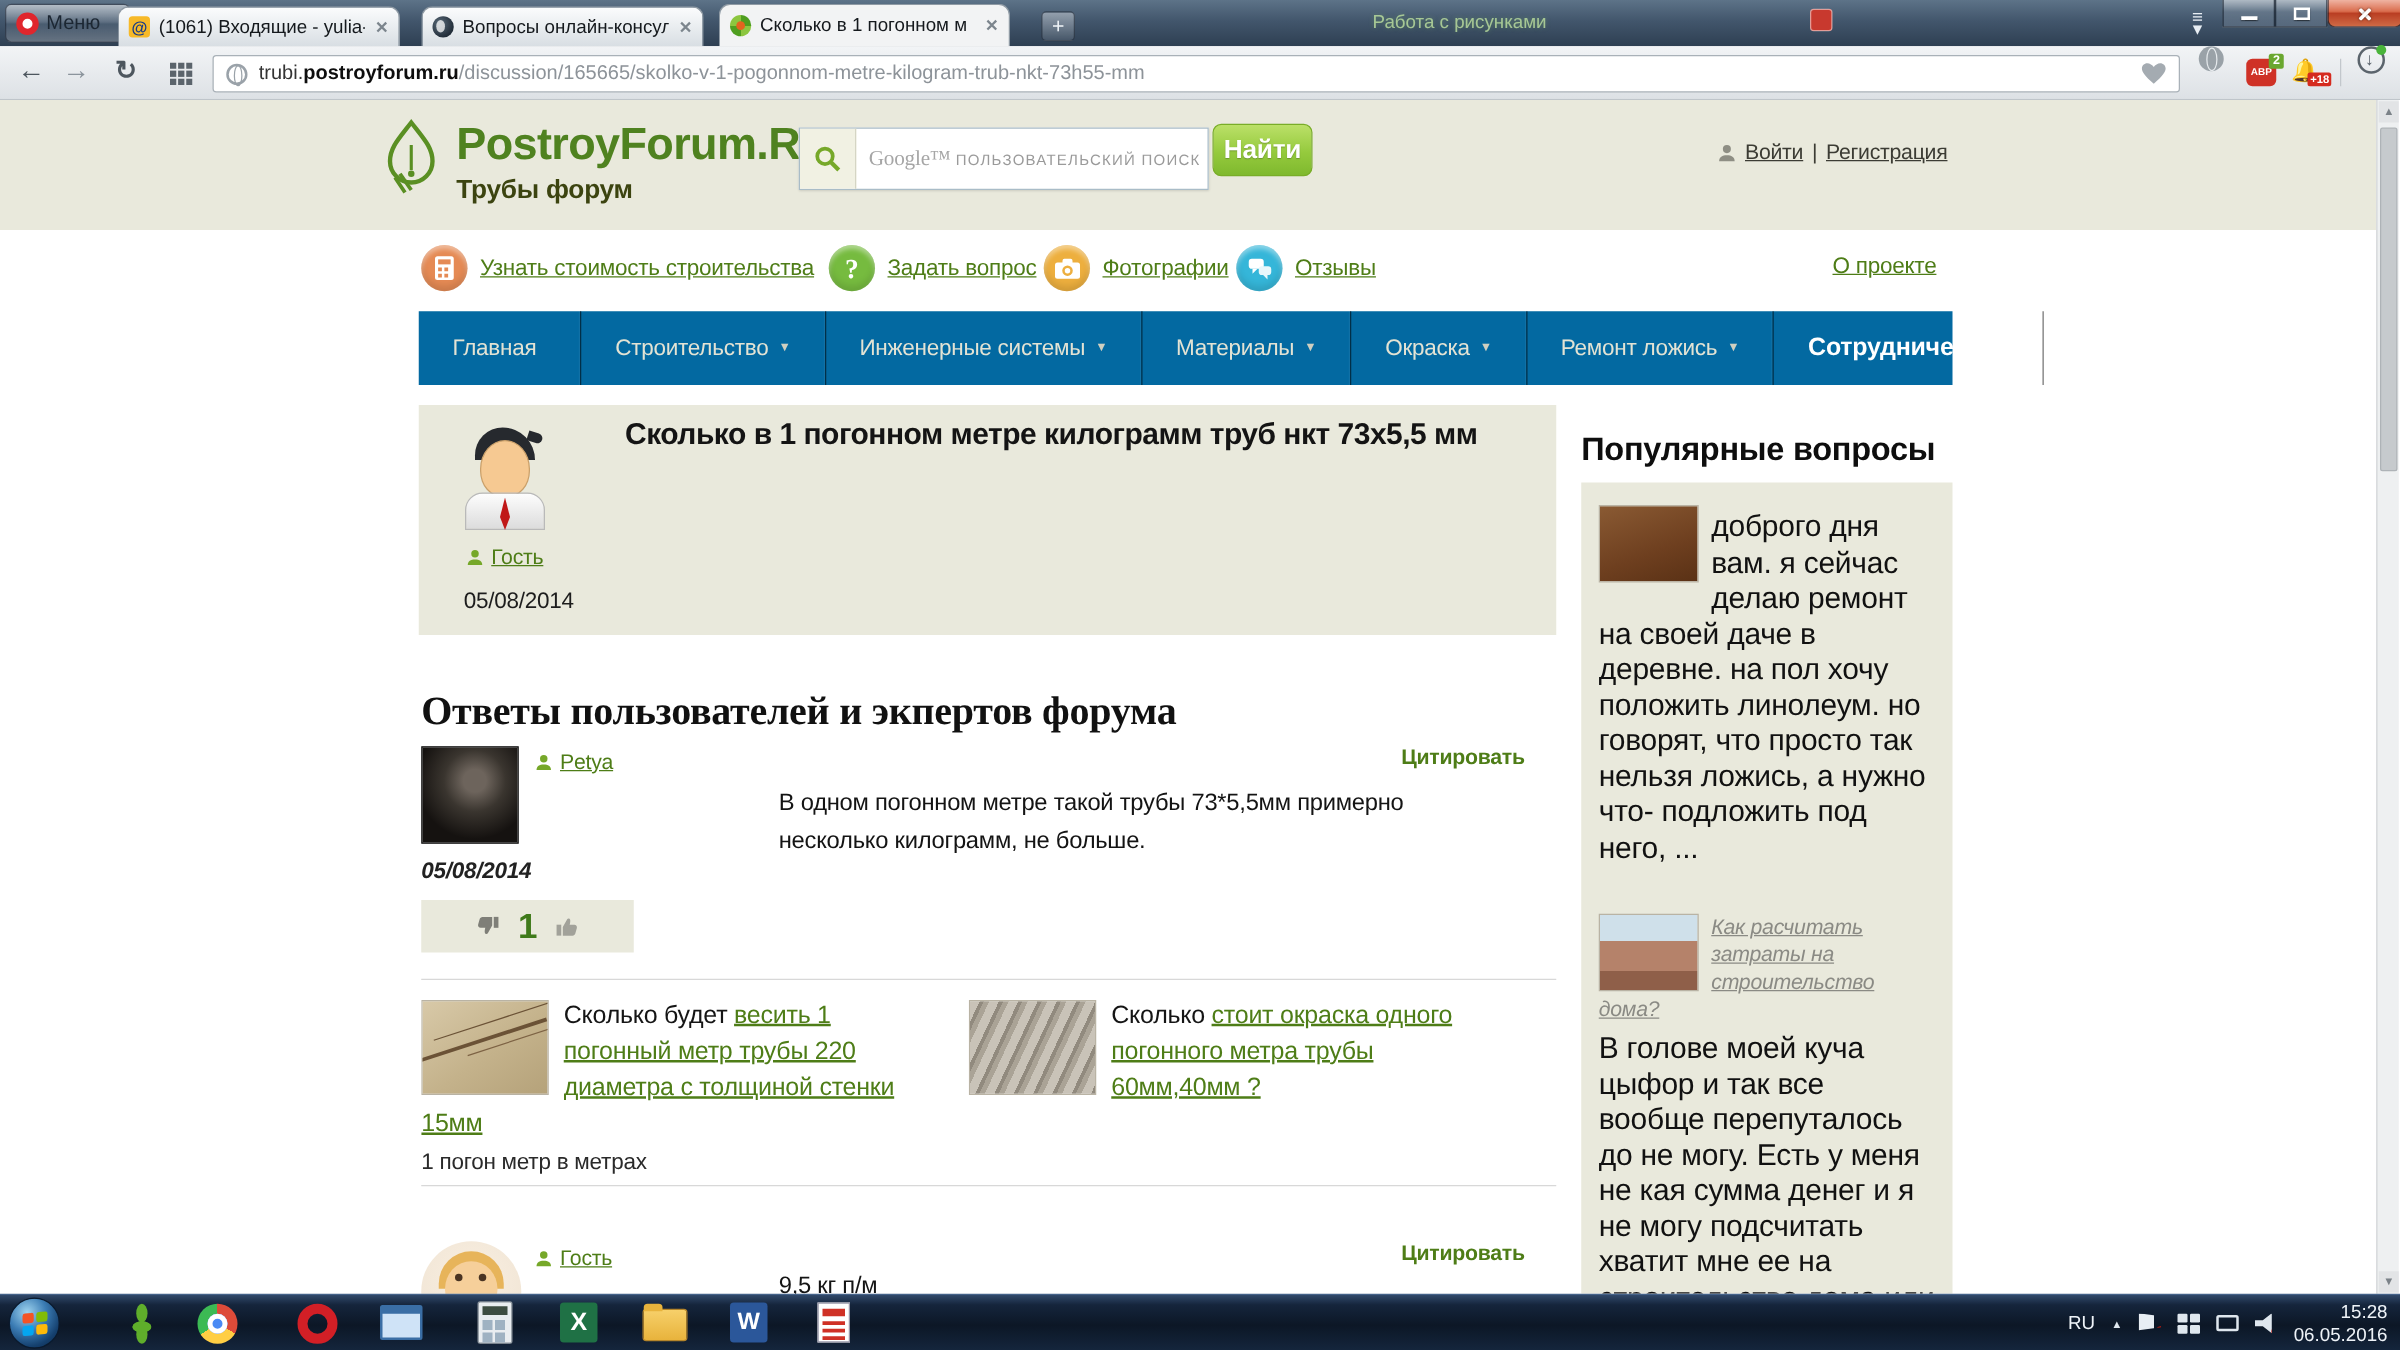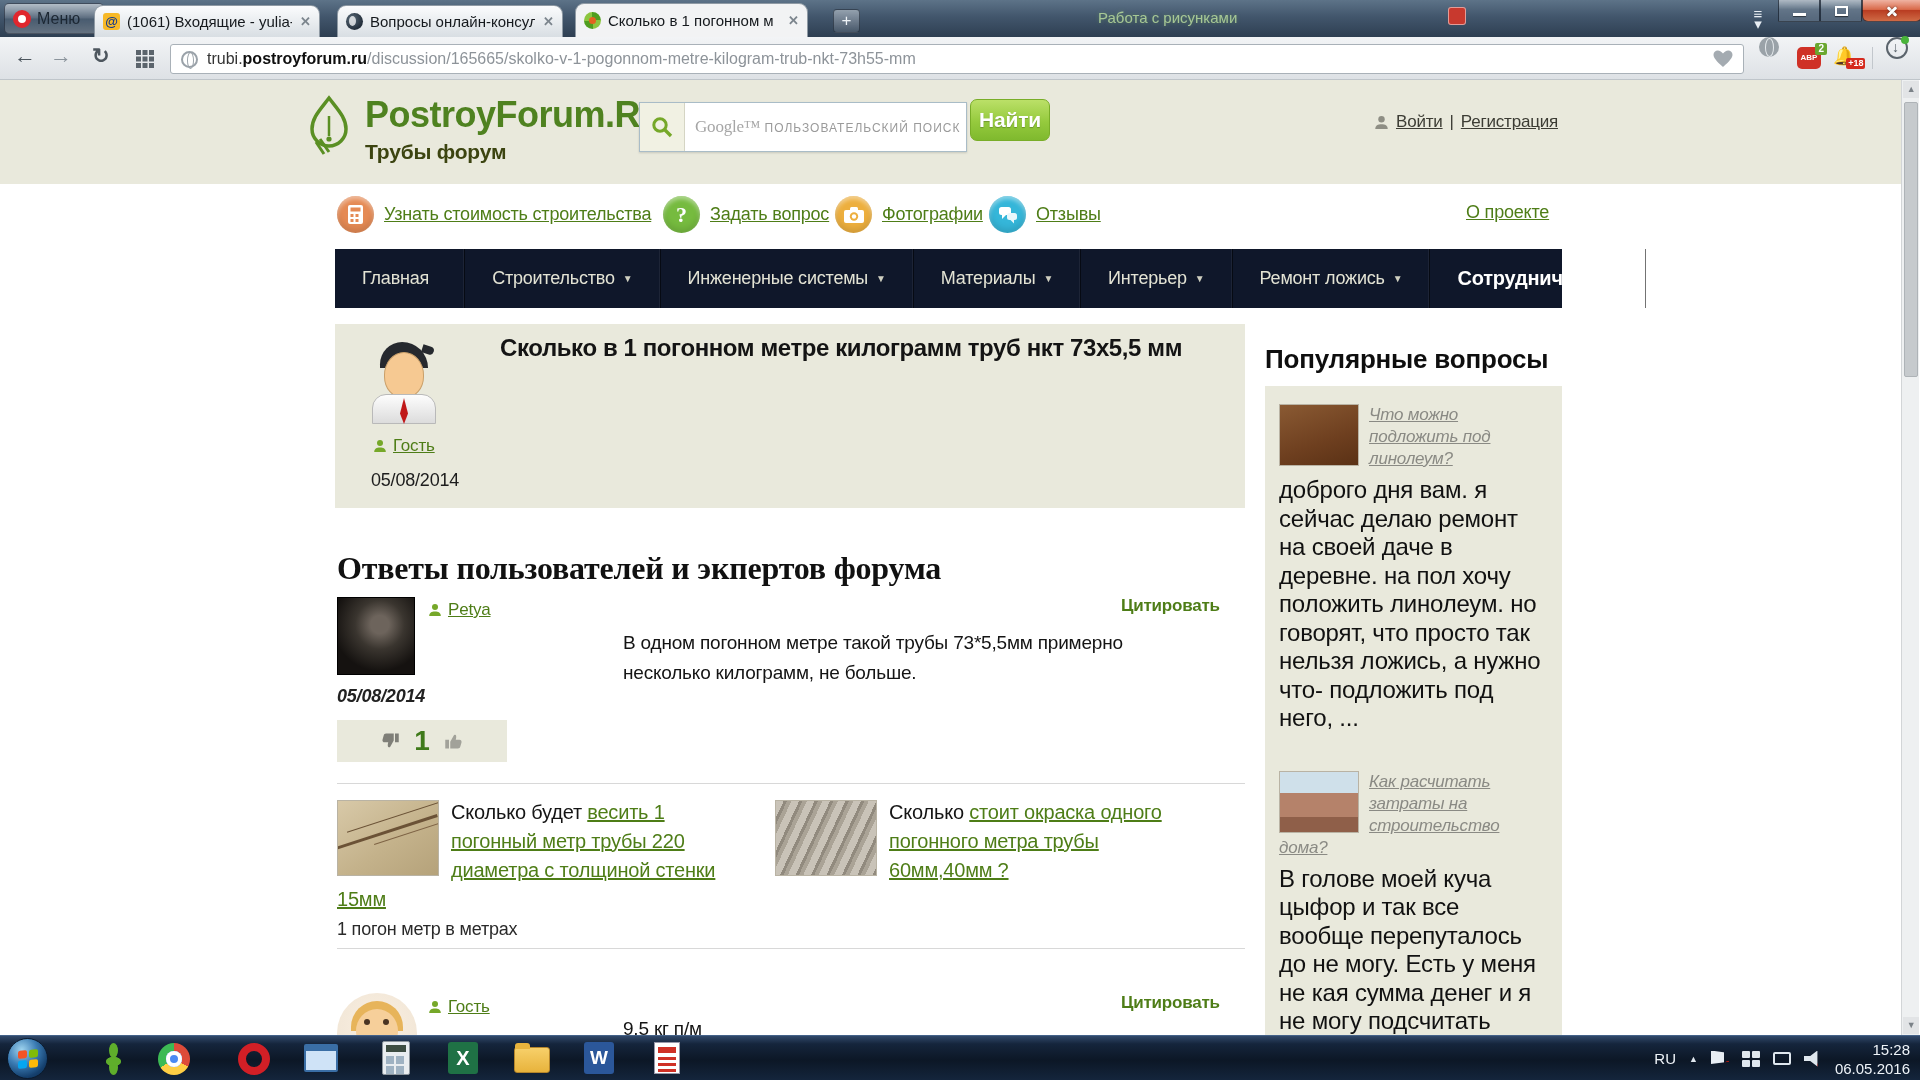--- a/index.html
+++ b/index.html
@@ -90,21 +90,21 @@
   .auth { position:absolute; left:1374px; top:32px; display:flex; align-items:center; gap:7px; font-size:17px; }
   .auth a { color:#3c3c34; } .auth .sep { color:#3c3c34; text-decoration:none; }
 
   .quicklinks { position:absolute; top:116px; left:0; width:1901px; height:40px; }
   .ql-item { position:absolute; display:flex; align-items:center; gap:10px; }
   .ql-circle { width:37px; height:37px; border-radius:50%; display:flex; align-items:center; justify-content:center; flex:0 0 37px;
     box-shadow:inset 0 -4px 6px rgba(0,0,0,.12), inset 0 3px 4px rgba(255,255,255,.45); }
   .ql-item a { font-size:18px; }
   .ql-q { color:#fff; font-size:22px; font-weight:bold; font-family:"Liberation Serif",serif; }
 
-  .mainnav { position:absolute; top:169px; left:335px; width:1227px; height:59px; background:#0f172a; display:flex; align-items:stretch; }
+  .mainnav { position:absolute; top:169px; left:335px; width:1227px; height:59px; background:#0369a1; display:flex; align-items:stretch; }
   .nav-item { display:flex; align-items:center; gap:8px; padding:0 27px; border-right:1px solid rgba(0,0,0,.55);
     box-shadow:inset -1px 0 0 rgba(255,255,255,.06); color:#e3e3d4; font-size:18px; white-space:nowrap; cursor:pointer; }
   .nav-item .arr { font-size:10px; color:#cfcfc0; }
   .nav-item.strong { font-size:20px; font-weight:bold; color:#fff; }
 
   .qblock { position:absolute; top:244px; left:335px; width:910px; height:184px; background:#e9e9dc; }
   .q-title { position:absolute; left:165px; top:10px; width:720px; text-align:left; font-size:24px; font-weight:bold; color:#141414; letter-spacing:-0.4px; }
   .q-avatar { position:absolute; left:36px; top:16px; }
   .author-row { position:absolute; display:flex; align-items:center; gap:6px; font-size:17px; }
   .qblock .author-row { left:38px; top:112px; }
@@ -374,21 +374,21 @@
       </div>
     <div class="nav-item">
         <span>Инженерные системы</span>
         <span class="arr">▼</span>
       </div>
     <div class="nav-item">
         <span>Материалы</span>
         <span class="arr">▼</span>
       </div>
     <div class="nav-item">
-        <span>Интерьер</span>
+        <span>Окраска</span>
         <span class="arr">▼</span>
       </div>
     <div class="nav-item">
         <span>Ремонт ложись</span>
         <span class="arr">▼</span>
       </div>
     <div class="nav-item strong">
         <span>Сотрудничество</span>
       </div>
   </div>
@@ -467,21 +467,20 @@
       </svg>
     <a>Гость</a>
   </div>
   <div class="quote-link ans2-quote">Цитировать</div>
   <div class="ans2-text">9,5 кг п/м</div>
 
   <div class="sidebar-heading">Популярные вопросы</div>
   <div class="sidepanel">
     <div class="side-item">
       <div class="side-img img-floor"></div>
-      <a class="side-link">Что можно подложить под линолеум?</a>
       <div class="side-text">доброго дня вам. я сейчас делаю ремонт на своей даче в деревне. на пол хочу положить линолеум. но говорят, что просто так нельзя ложись, а нужно что- подложить под него, ...</div>
     </div>
     <div class="side-item">
       <div class="side-img img-house"></div>
       <a class="side-link">Как расчитать затраты на строительство дома?</a>
       <div class="side-text">В голове моей куча цыфор и так все вообще перепуталось до не могу. Есть у меня не кая сумма денег и я не могу подсчитать хватит мне ее на строительство дома или нет. Помогите ...</div>
     </div>
     <div class="side-item">
       <div class="side-img img-bath"></div>
       <a class="side-link">Подойдет ли фольгированный утеплитель для бани?</a>

